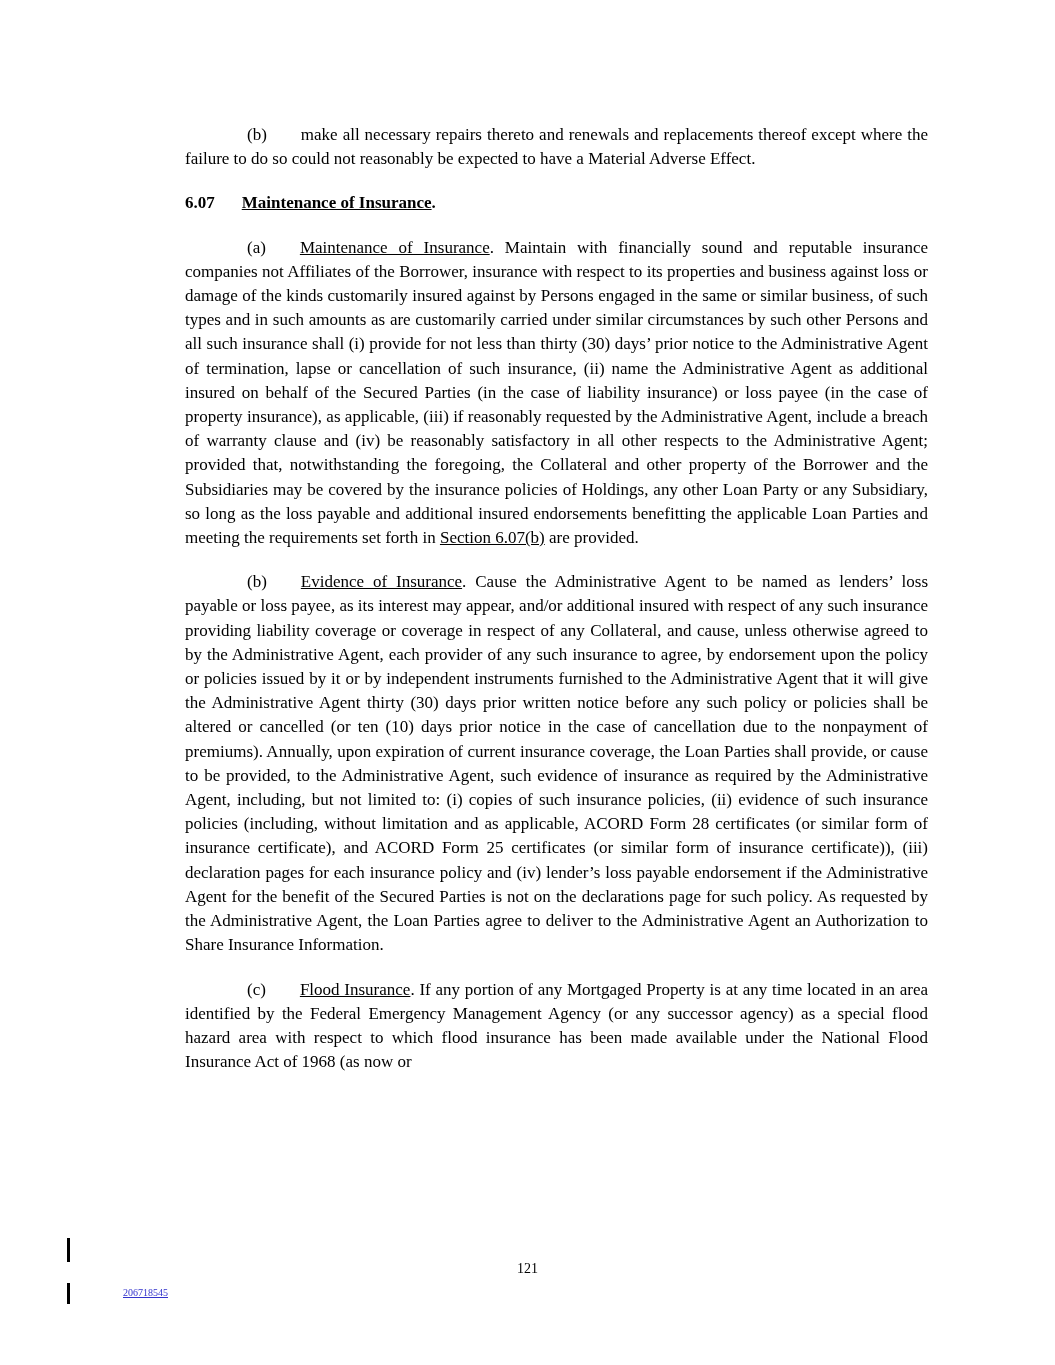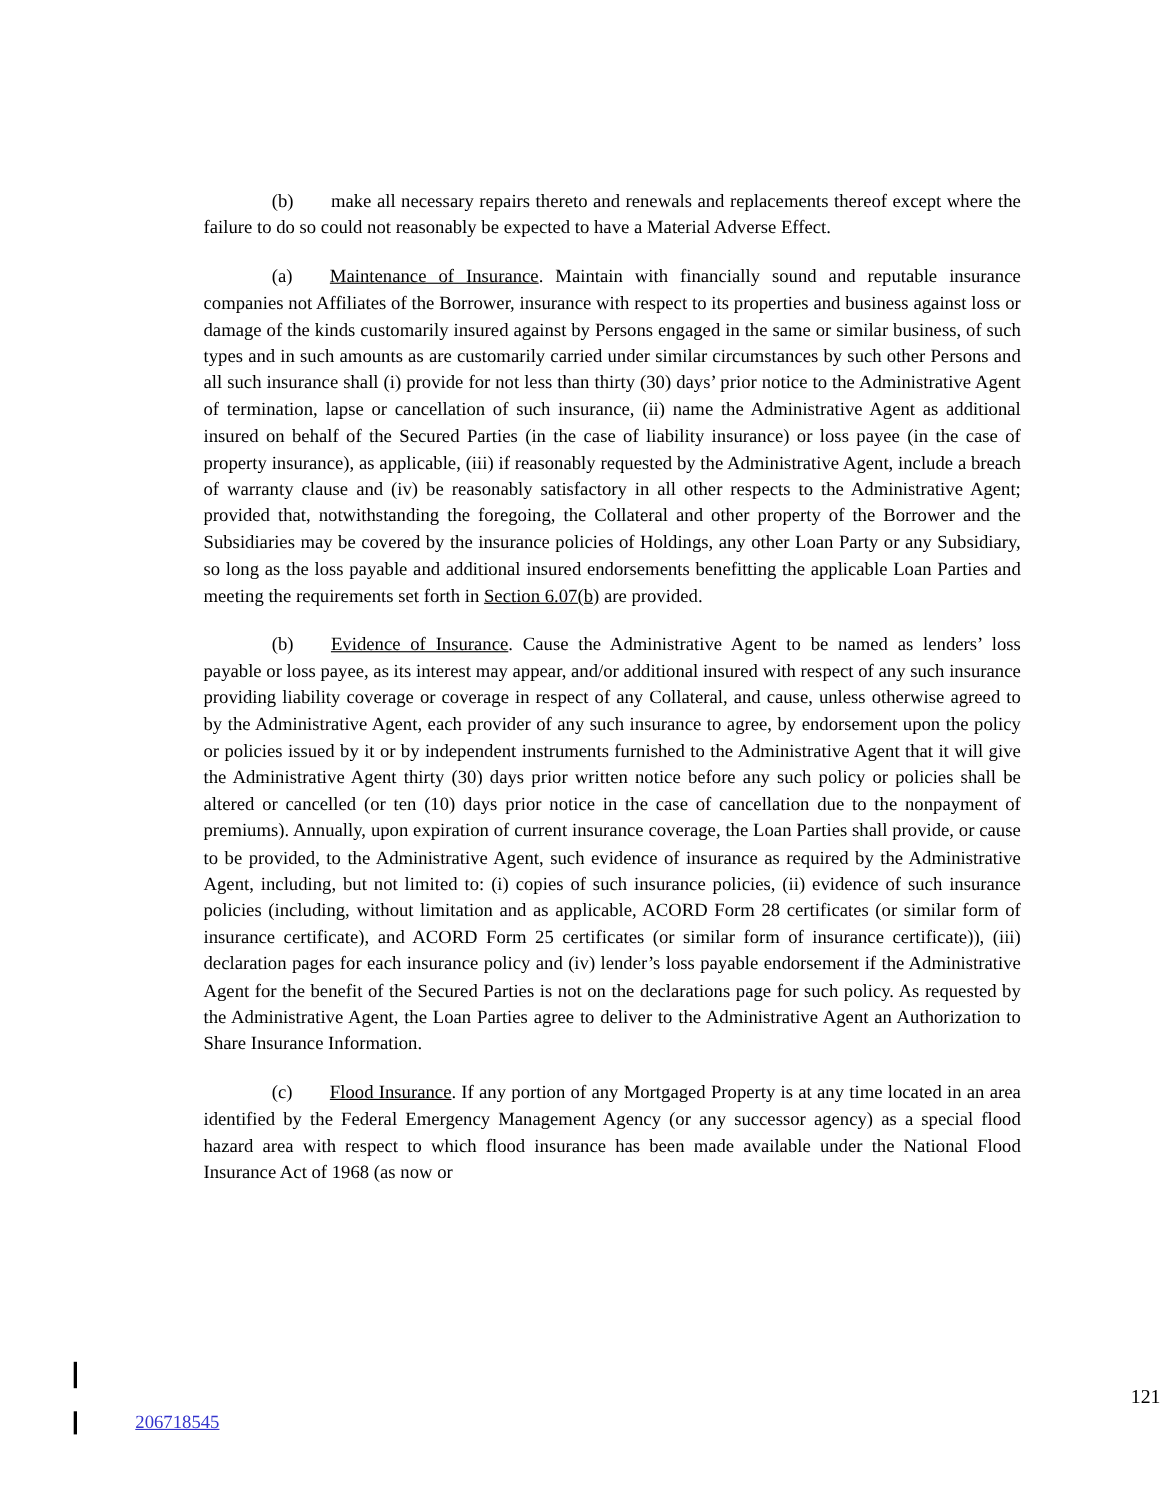--- a/index.html
+++ b/index.html
@@ -13,21 +13,20 @@
     font-family: "Liberation Serif", "DejaVu Serif", serif;
     font-size: 17px;
     line-height: 24.2px;
     overflow: hidden;
   }
   .content {
     position: absolute;
     left: 185px;
     top: 123px;
     width: 743px;
-    margin-top: 48px;
   }
   p.body-para {
     text-align: justify;
     text-indent: 62px;
     margin: 0 0 20px 0;
   }
   p.heading {
     font-weight: bold;
     margin: 0 0 20px 0;
     text-indent: 0;
@@ -35,28 +34,28 @@
   .tab-label { display: inline-block; width: 34px; }
   .tab-head  { display: inline-block; width: 27px; }
   .u { text-decoration: underline; }
   .i { }
   .b { font-weight: bold; }
   .page-number {
     position: absolute;
     left: 0;
     top: 1257px;
     width: 1055px;
-    text-align: right;
-    font-size: 18px;
+    text-align: center;
+    font-size: 14px;
   }
   .doc-number {
     position: absolute;
     left: 123px;
     top: 1281px;
-    font-size: 17px;
+    font-size: 10px;
     color: #3333cc;
     text-decoration: underline;
     cursor: pointer;
   }
   .change-bar {
     position: absolute;
     left: 67px;
     width: 2.5px;
     background: #000000;
   }
@@ -68,20 +67,21 @@
 
 <div class="page">
 
   <div class="change-bar bar1"></div>
   <div class="change-bar bar2"></div>
 
   <div class="content">
 
     <p class="body-para"><span>(b)</span><span class="tab-label"></span><span>make all necessary repairs thereto and renewals and replacements thereof except where the failure to do so could not reasonably be expected to have a Material Adverse Effect.</span></p>
 
+    <p class="heading"><span class="b">6.07</span><span class="tab-head"></span><span class="b u">Maintenance of Insurance</span><span class="b">.</span></p>
 
     <p class="body-para"><span>(a)</span><span class="tab-label"></span><span class="u">Maintenance of Insurance</span><span>. Maintain with financially sound and reputable insurance companies not Affiliates of the Borrower, insurance with respect to its properties and business against loss or damage of the kinds customarily insured against by Persons engaged in the same or similar business, of such types and in such amounts as are customarily carried under similar circumstances by such other Persons and all such insurance shall (i) provide for not less than thirty (30) days’ prior notice to the Administrative Agent of termination, lapse or cancellation of such insurance, (ii) name the Administrative Agent as additional insured on behalf of the Secured Parties (in the case of liability insurance) or loss payee (in the case of property insurance), as applicable, (iii) if reasonably requested by the Administrative Agent, include a breach of warranty clause and (iv) be reasonably satisfactory in all other respects to the Administrative Agent; </span><span class="i">provided</span><span> that, notwithstanding the foregoing, the Collateral and other property of the Borrower and the Subsidiaries may be covered by the insurance policies of Holdings, any other Loan Party or any Subsidiary, so long as the loss payable and additional insured endorsements benefitting the applicable Loan Parties and meeting the requirements set forth in </span><span class="u">Section 6.07(b)</span><span> are provided.</span></p>
 
     <p class="body-para"><span>(b)</span><span class="tab-label"></span><span class="u">Evidence of Insurance</span><span>. Cause the Administrative Agent to be named as lenders’ loss payable or loss payee, as its interest may appear, and/or additional insured with respect of any such insurance providing liability coverage or coverage in respect of any Collateral, and cause, unless otherwise agreed to by the Administrative Agent, each provider of any such insurance to agree, by endorsement upon the policy or policies issued by it or by independent instruments furnished to the Administrative Agent that it will give the Administrative Agent thirty (30) days prior written notice before any such policy or policies shall be altered or cancelled (or ten (10) days prior notice in the case of cancellation due to the nonpayment of premiums). Annually, upon expiration of current insurance coverage, the Loan Parties shall provide, or cause to be provided, to the Administrative Agent, such evidence of insurance as required by the Administrative Agent, including, but not limited to: (i) copies of such insurance policies, (ii) evidence of such insurance policies (including, without limitation and as applicable, ACORD Form 28 certificates (or similar form of insurance certificate), and ACORD Form 25 certificates (or similar form of insurance certificate)), (iii) declaration pages for each insurance policy and (iv) lender’s loss payable endorsement if the Administrative Agent for the benefit of the Secured Parties is not on the declarations page for such policy. As requested by the Administrative Agent, the Loan Parties agree to deliver to the Administrative Agent an Authorization to Share Insurance Information.</span></p>
 
     <p class="body-para"><span>(c)</span><span class="tab-label"></span><span class="u">Flood Insurance</span><span>. If any portion of any Mortgaged Property is at any time located in an area identified by the Federal Emergency Management Agency (or any successor agency) as a special flood hazard area with respect to which flood insurance has been made available under the National Flood Insurance Act of 1968 (as now or</span></p>
 
   </div>
 
   <div class="page-number">121</div>

